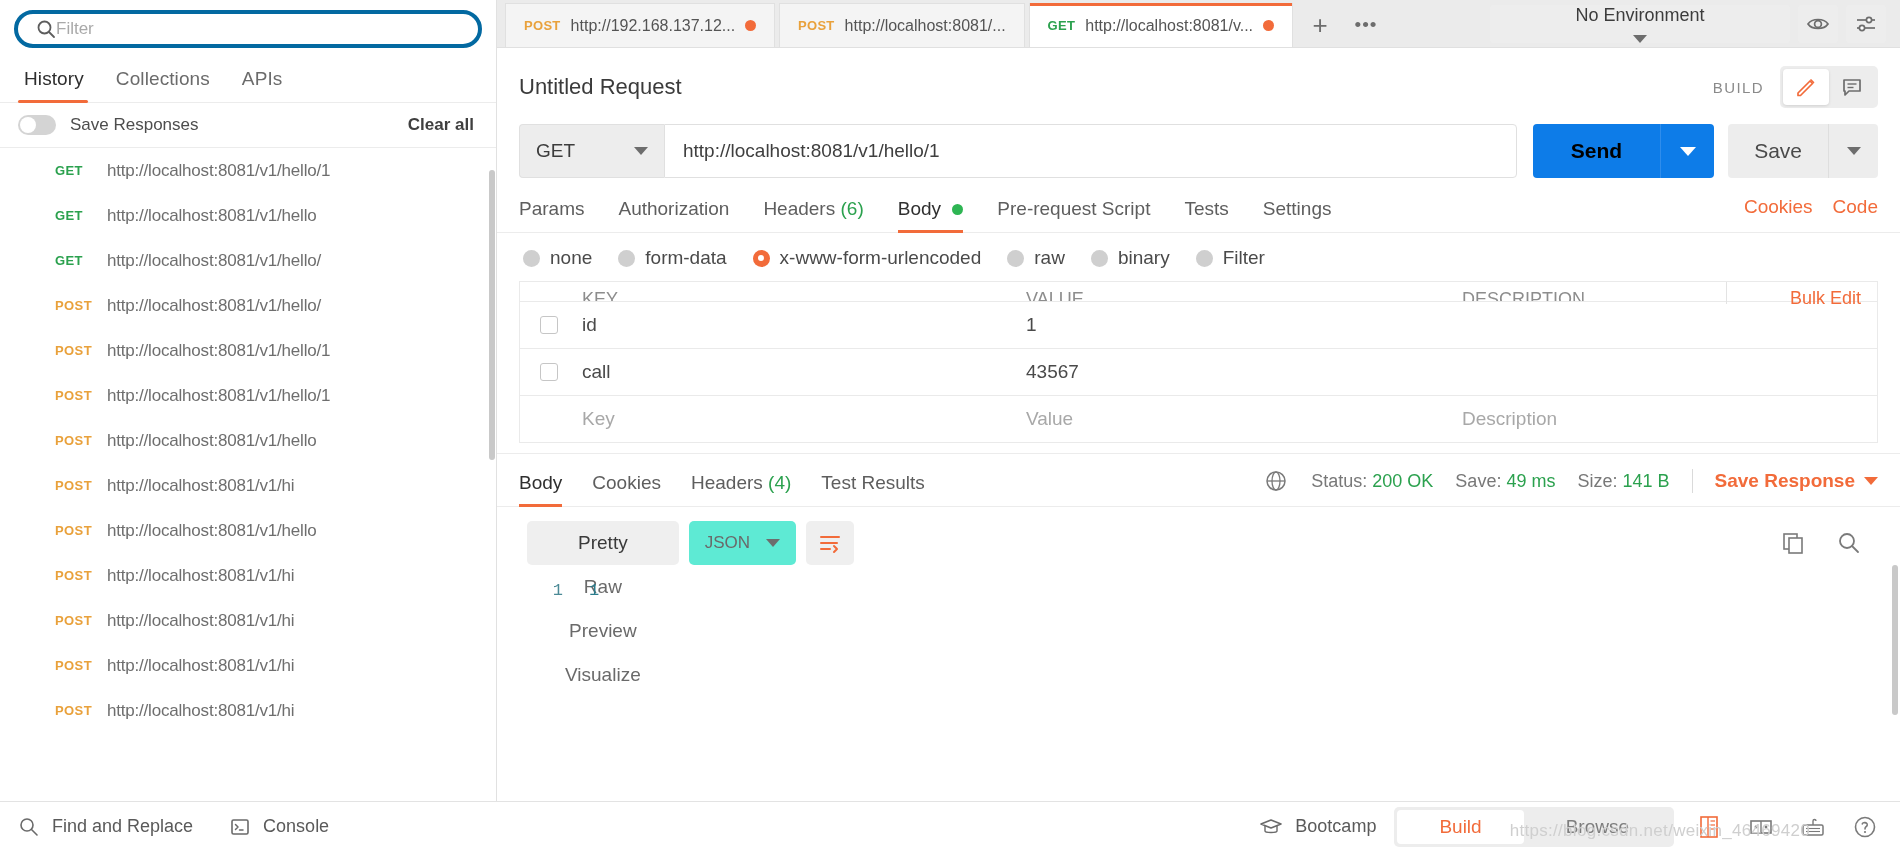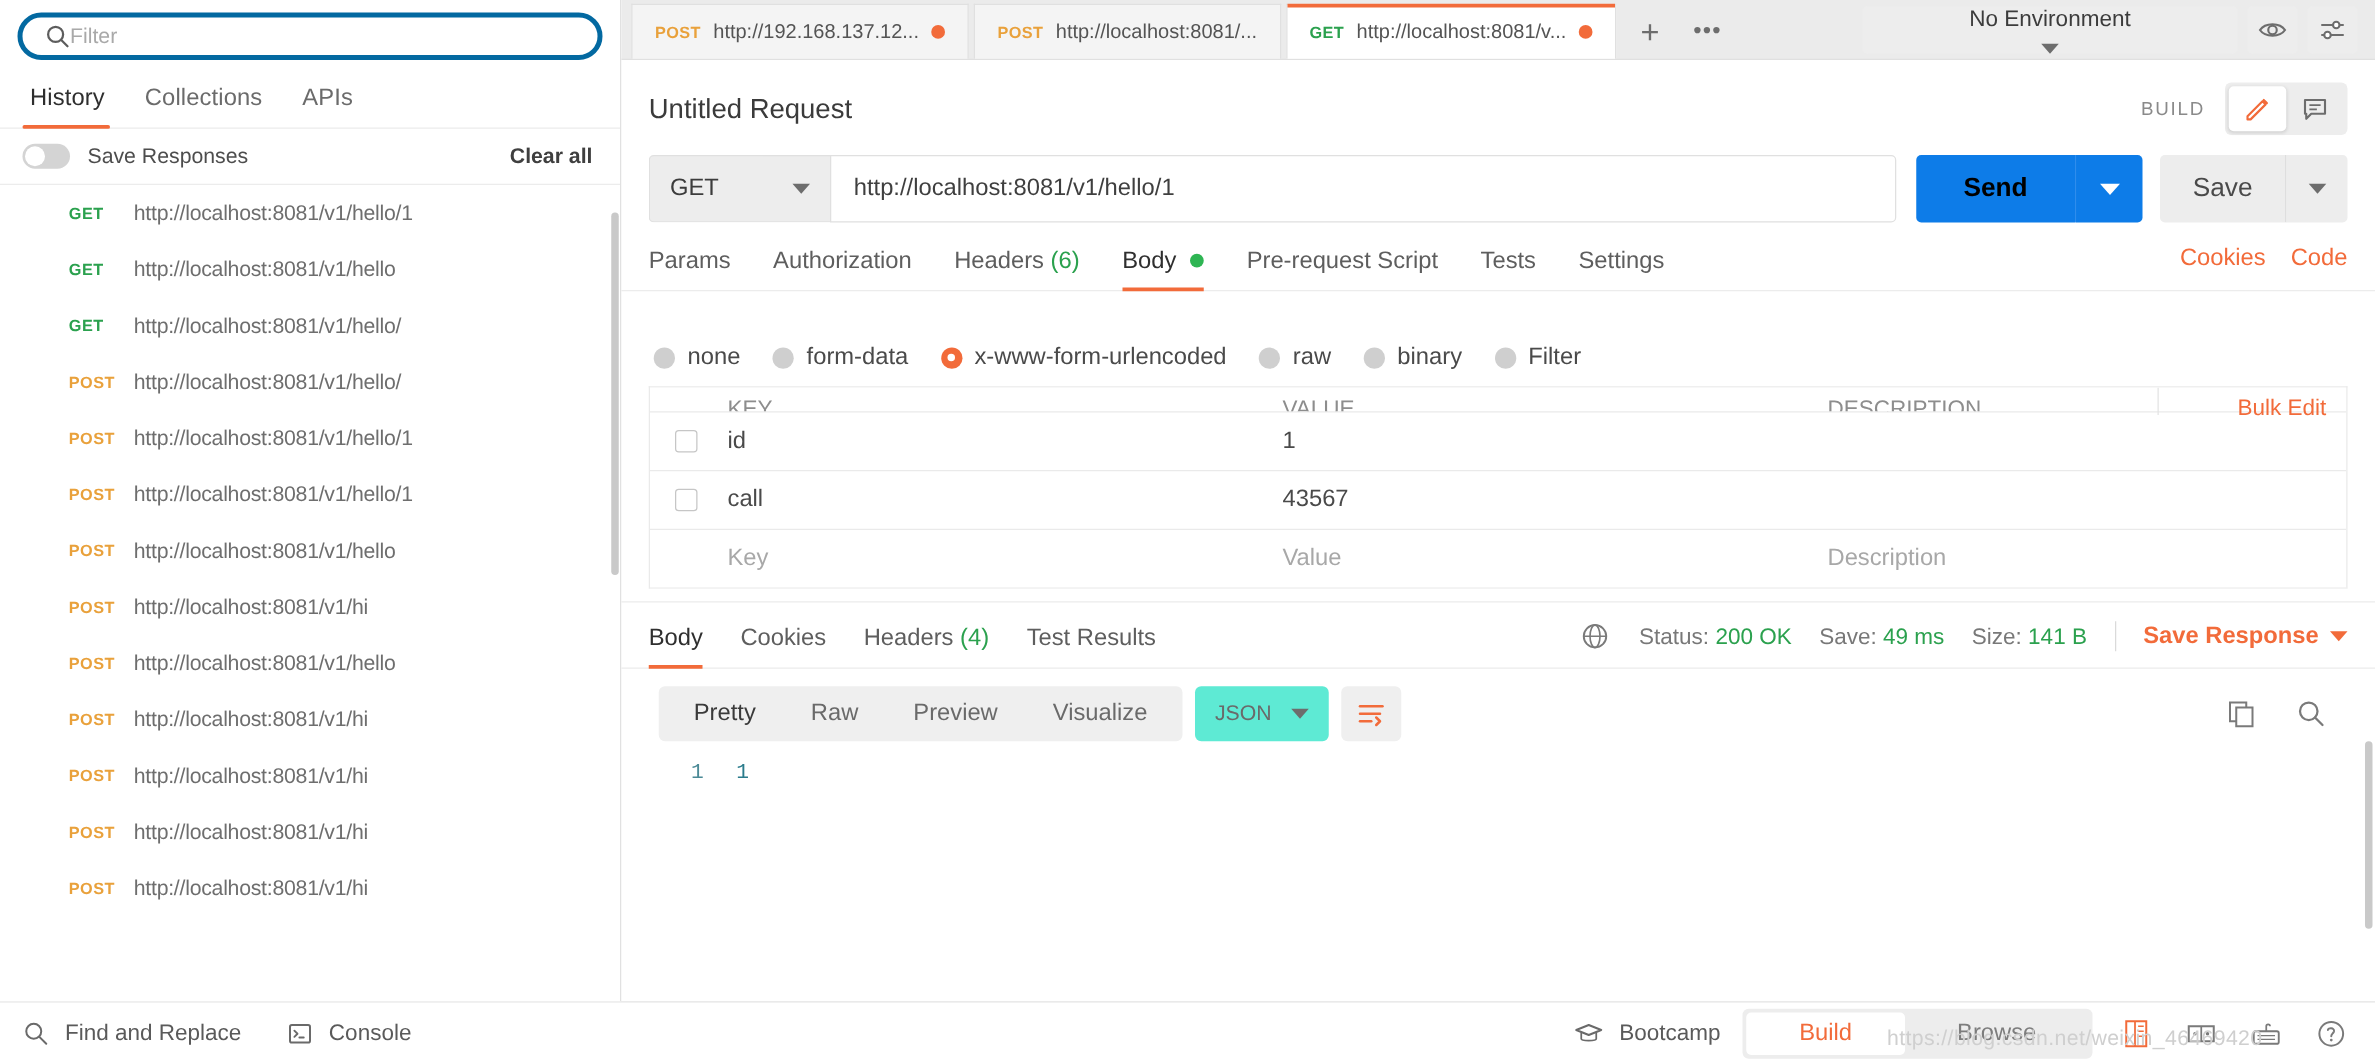--- a/index.html
+++ b/index.html
@@ -181,21 +181,21 @@
   .req-tab-item.active { color: #2f2f2f; }
   .req-tab-item.active::after {
     content: ""; position: absolute; left: 0; right: 20px; bottom: -1px; height: 3px; background: #f26b3a;
   }
   .count-green { color: #2ba14e; }
   .dot-green { display:inline-block; width: 11px; height: 11px; border-radius: 50%; background: #2eb553; margin-left: 6px; vertical-align: middle; }
   .rt-right { margin-left: auto; display: flex; gap: 20px; padding-bottom: 12px; }
   .link-orange { color: #f26b3a; font-size: 19px; cursor: pointer; }
 
   .bodytype-row { display: flex; align-items: center; gap: 26px; padding: 14px 22px 12px 26px; }
-  .radio-item { display: flex; align-items: center; gap: 10px; cursor: pointer; font-size: 19px; color: #4a4a4a; margin-top: 28px; }
+  .radio-item { display: flex; align-items: center; gap: 10px; cursor: pointer; font-size: 19px; color: #4a4a4a; }
   .radio {
     width: 17px; height: 17px; border-radius: 50%; background: #cfcfcf;
     display: flex; align-items: center; justify-content: center;
   }
   .radio.sel { background: #f26b3a; }
   .radio.sel::after { content: ""; width: 6px; height: 6px; border-radius: 50%; background: #fff; }
 
   
   .kv-wrap { margin: 0 22px 0 22px; border: 1px solid #eaeaea; border-bottom: none; position: relative; overflow: hidden; }
   .kv-head {
@@ -222,21 +222,21 @@
   .resp-tab.active { color: #2f2f2f; }
   .resp-tab.active::after { content: ""; position: absolute; left: 0; right: 18px; bottom: -1px; height: 3px; background: #f26b3a; }
   .resp-meta { margin-left: auto; display: flex; align-items: center; gap: 22px; padding-bottom: 12px; }
   .meta-item { font-size: 18px; color: #787878; }
   .meta-val { color: #2ba14e; }
   .meta-sep { width: 1px; height: 24px; background: #dadada; }
   .save-resp { color: #f26b3a; font-size: 19px; font-weight: bold; display: flex; align-items: center; gap: 9px; cursor: pointer; }
   .caret-o { width: 0; height: 0; border-left: 7px solid transparent; border-right: 7px solid transparent; border-top: 8px solid #f26b3a; }
 
   .viewer-bar { display: flex; align-items: center; gap: 10px; padding: 14px 22px 0 30px; }
-  .seg-group { display: flex; background: #efefef; border-radius: 5px; height: 44px; align-items: center; padding: 0 6px; }
+  .seg-group { display: flex; background: #efefef; border-radius: 5px; height: 44px; align-items: center; padding: 0 16px; flex-direction: column; }
   .seg { font-size: 19px; color: #6a6a6a; padding: 0 22px; cursor: pointer; line-height: 44px; }
   .seg.active { color: #3a3a3a; }
   .fmt-select {
     display: flex; align-items: center; gap: 16px; background: #5eead4; border-radius: 5px;
     height: 44px; padding: 0 16px; font-size: 17px; color: #6a6a6a; cursor: pointer; justify-content: flex-end;
   }
   .wrap-btn { width: 48px; height: 44px; background: #efefef; border-radius: 5px; display: flex; align-items: center; justify-content: center; cursor: pointer; }
   .viewer-right { margin-left: auto; display: flex; gap: 22px; padding-right: 12px; }
   .body-view { padding: 16px 22px 0 30px; display: flex; gap: 0; font-family: "Liberation Mono", monospace; }
   .gutter { width: 36px; text-align: right; color: #4b8a96; font-size: 17px; }

